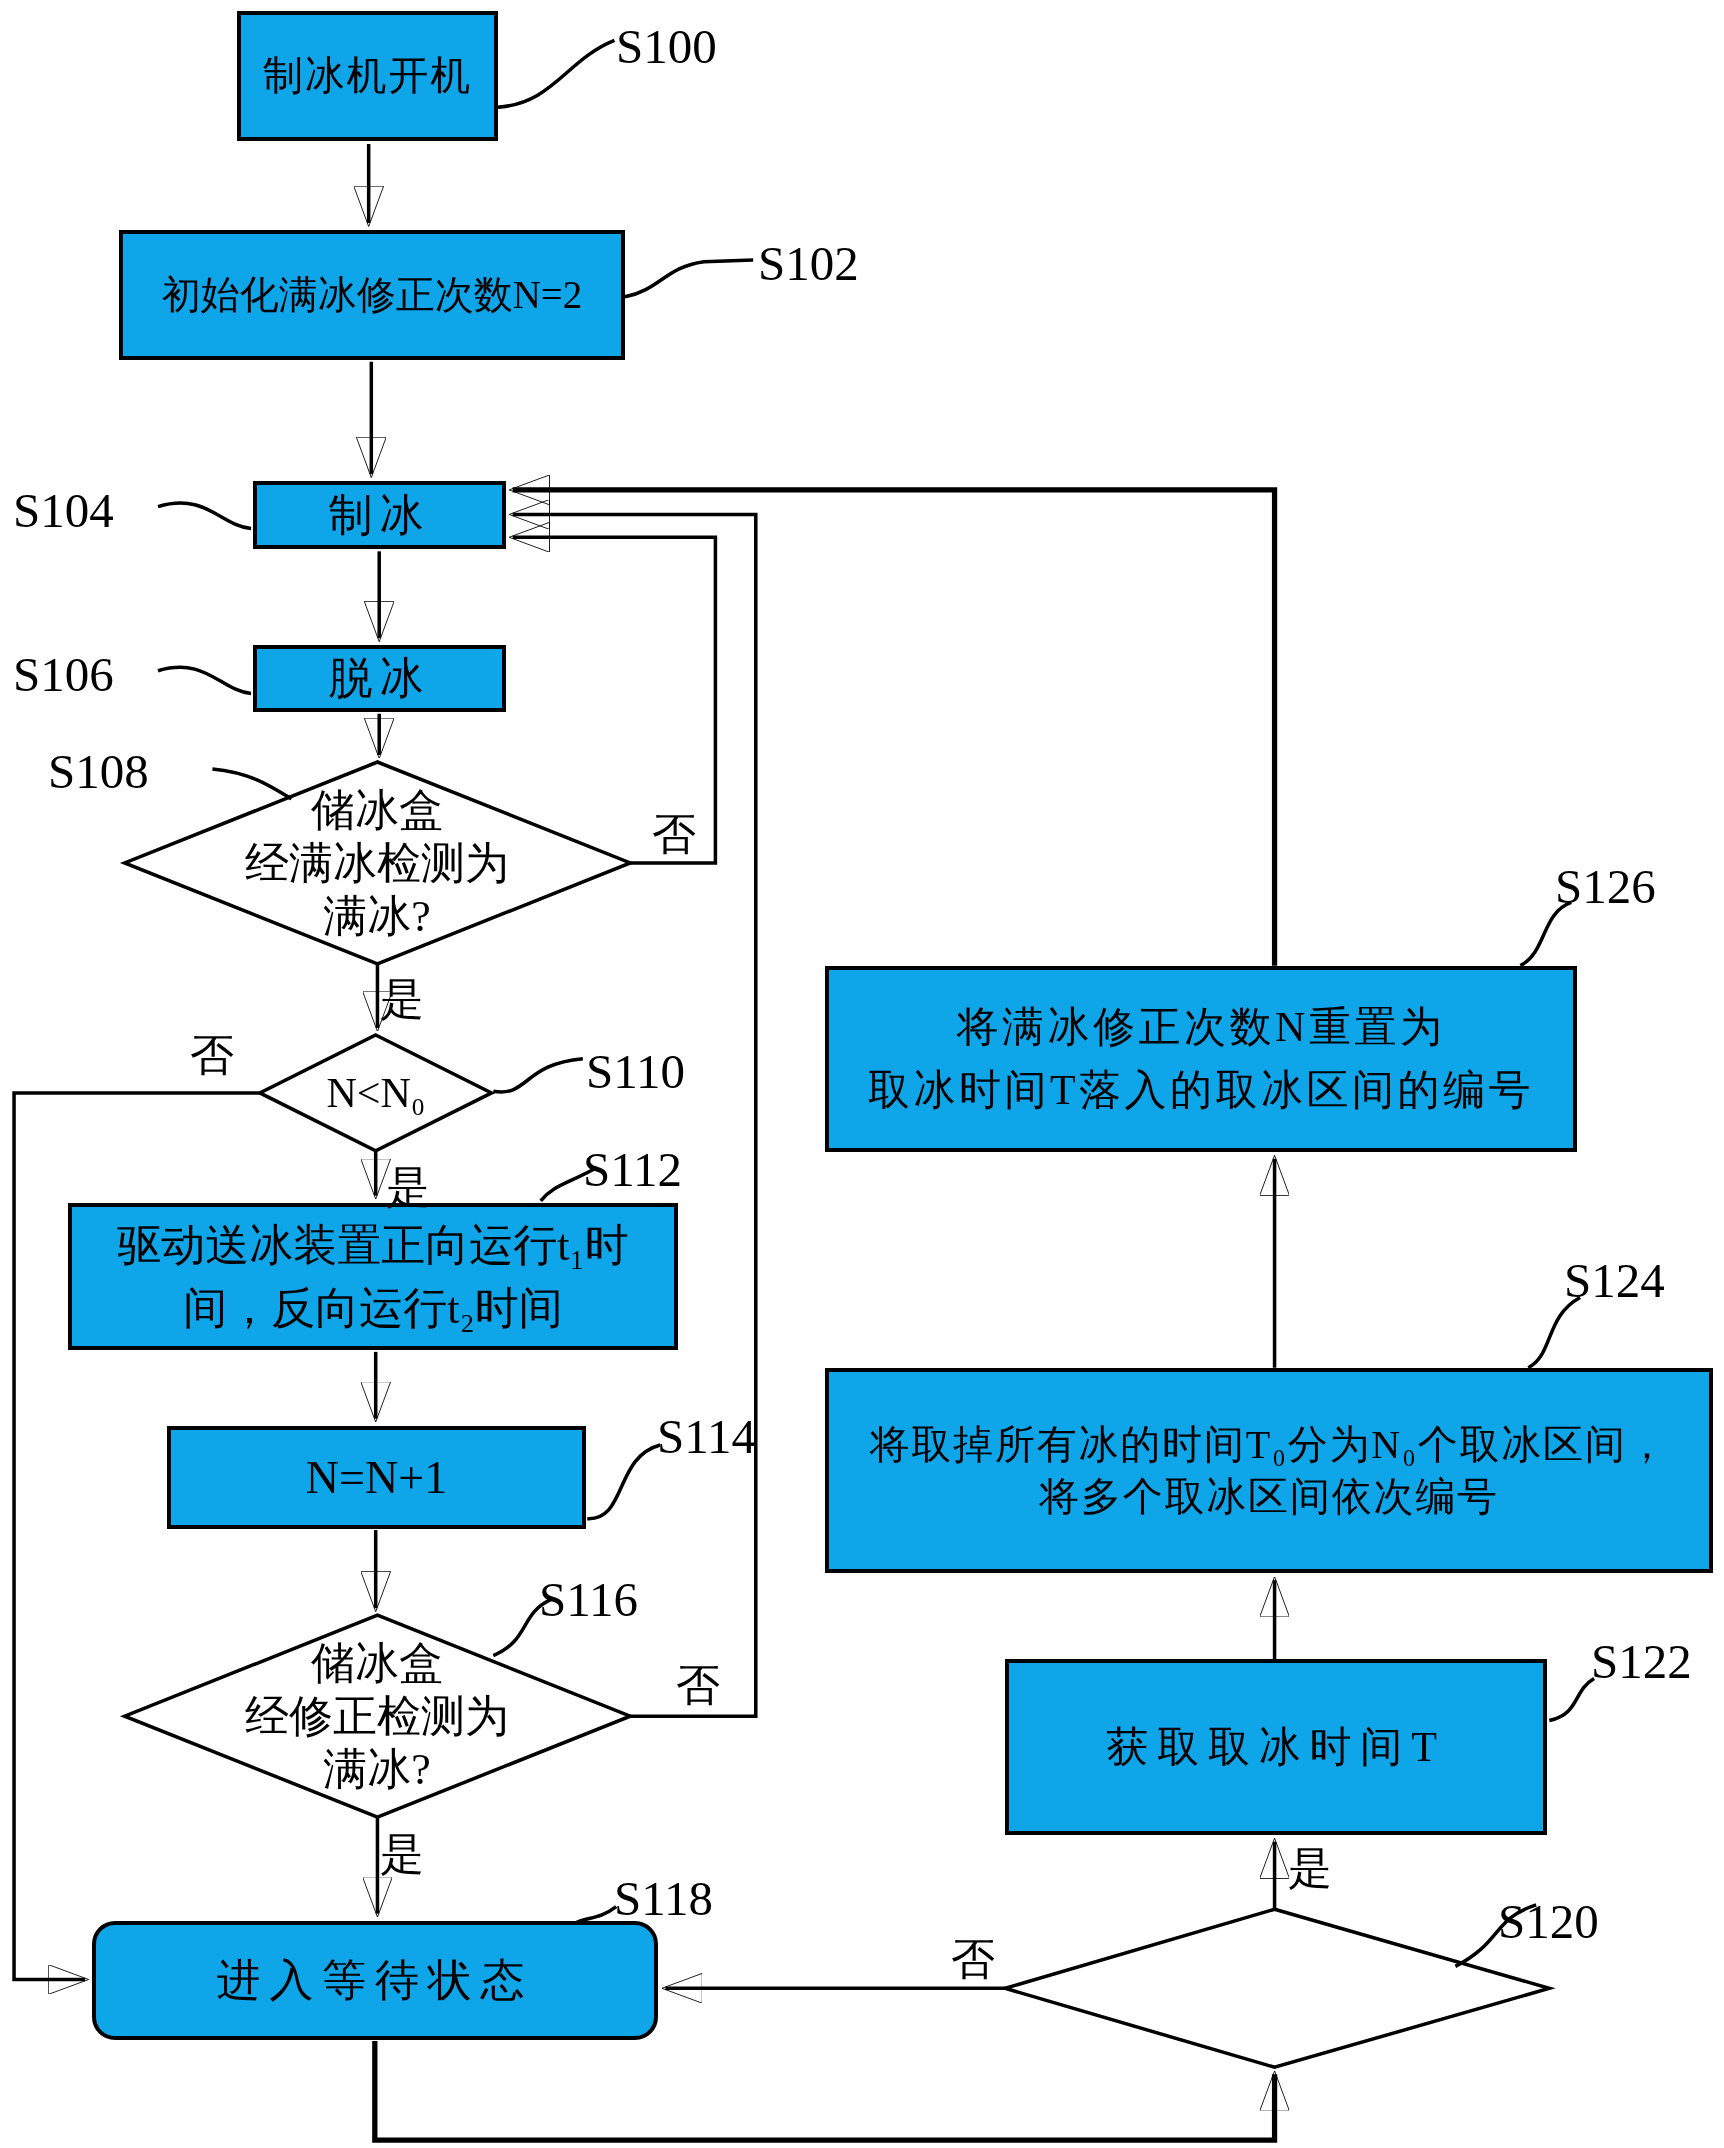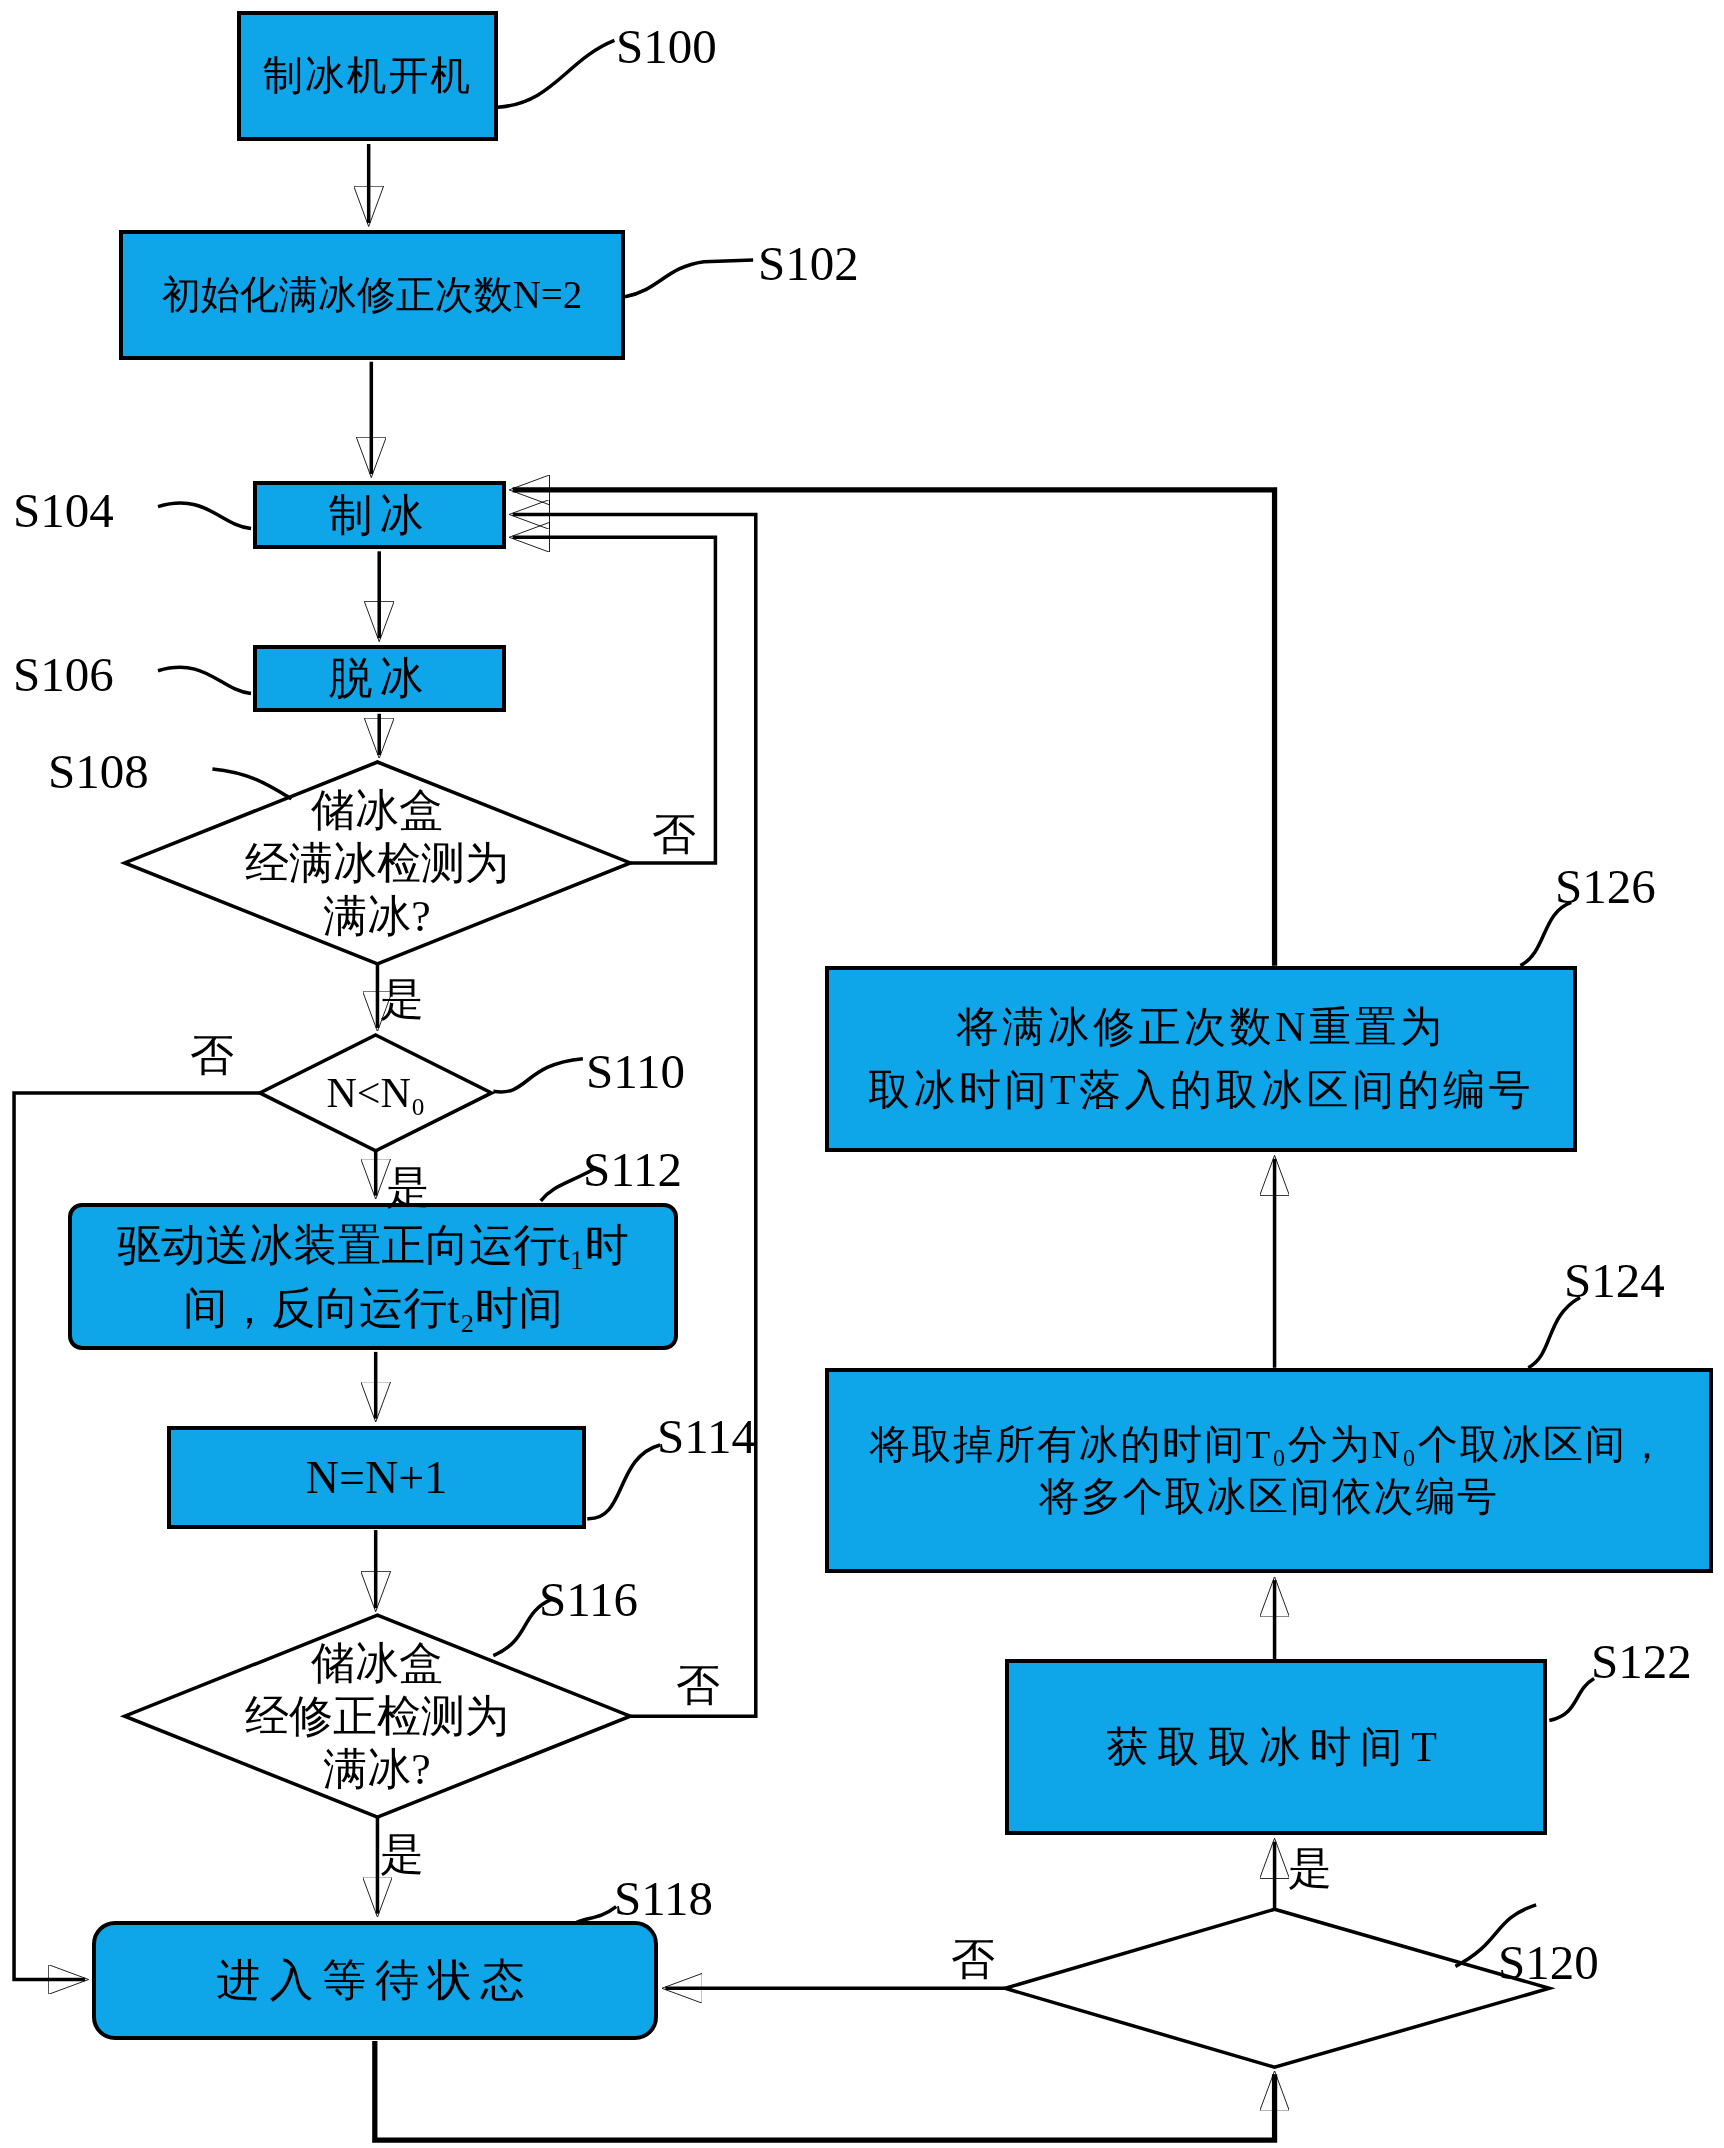--- a/index.html
+++ b/index.html
@@ -91,21 +91,21 @@
   </div>
   <div class="node" style="left:119px;top:230px;width:506px;height:130px;">
     <span class="ntext f-s102">初始化满冰修正次数N=2</span>
   </div>
   <div class="node" style="left:253px;top:481px;width:253px;height:68px;">
     <span class="ntext f-small">制冰</span>
   </div>
   <div class="node" style="left:253px;top:645px;width:253px;height:67px;">
     <span class="ntext f-small">脱冰</span>
   </div>
-  <div class="node" style="left:68px;top:1203px;width:610px;height:147px;border-radius:14px;">
+  <div class="node" style="left:68px;top:1203px;width:610px;height:147px;">
     <span class="ntext f-s112">驱动送冰装置正向运行t₁时
 间，反向运行t₂时间</span>
   </div>
   <div class="node" style="left:167px;top:1426px;width:419px;height:103px;">
     <span class="ntext f-s114">N=N+1</span>
   </div>
   <div class="node" style="left:92px;top:1921px;width:566px;height:119px;border-radius:23px;">
     <span class="ntext f-s118">进入等待状态</span>
   </div>
   <div class="node" style="left:1005px;top:1659px;width:542px;height:176px;">
@@ -131,21 +131,21 @@
   <div class="code" style="left:616px;top:17.6px;">S100</div>
   <div class="code" style="left:758px;top:235px;">S102</div>
   <div class="code" style="left:13px;top:482px;">S104</div>
   <div class="code" style="left:13px;top:646px;">S106</div>
   <div class="code" style="left:48px;top:743px;">S108</div>
   <div class="code" style="left:586px;top:1043px;">S110</div>
   <div class="code" style="left:583px;top:1141px;">S112</div>
   <div class="code" style="left:657px;top:1408px;text-align:right;">S114</div>
   <div class="code" style="left:539px;top:1571px;">S116</div>
   <div class="code" style="left:614px;top:1870px;">S118</div>
-  <div class="code" style="left:1498px;top:1934px;text-align:center;">S120</div>
+  <div class="code" style="left:1498px;top:1893px;text-align:center;">S120</div>
   <div class="code" style="left:1591px;top:1633px;">S122</div>
   <div class="code" style="left:1564px;top:1252px;">S124</div>
   <div class="code" style="left:1555px;top:858px;">S126</div>
 
   <div class="elabel" style="left:674px;top:834px;">否</div>
   <div class="elabel" style="left:402px;top:999px;">是</div>
   <div class="elabel" style="left:212px;top:1055px;">否</div>
   <div class="elabel" style="left:408px;top:1187px;">是</div>
   <div class="elabel" style="left:698px;top:1685px;">否</div>
   <div class="elabel" style="left:402px;top:1854px;">是</div>

